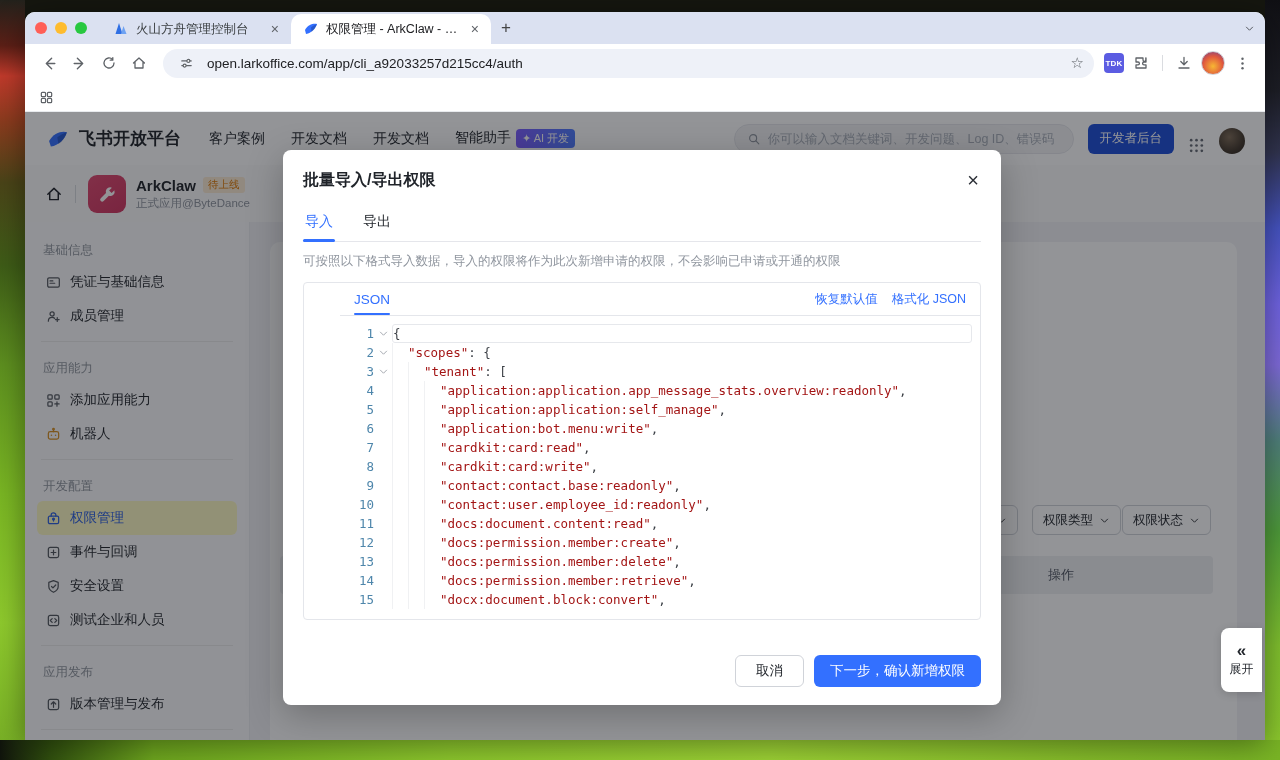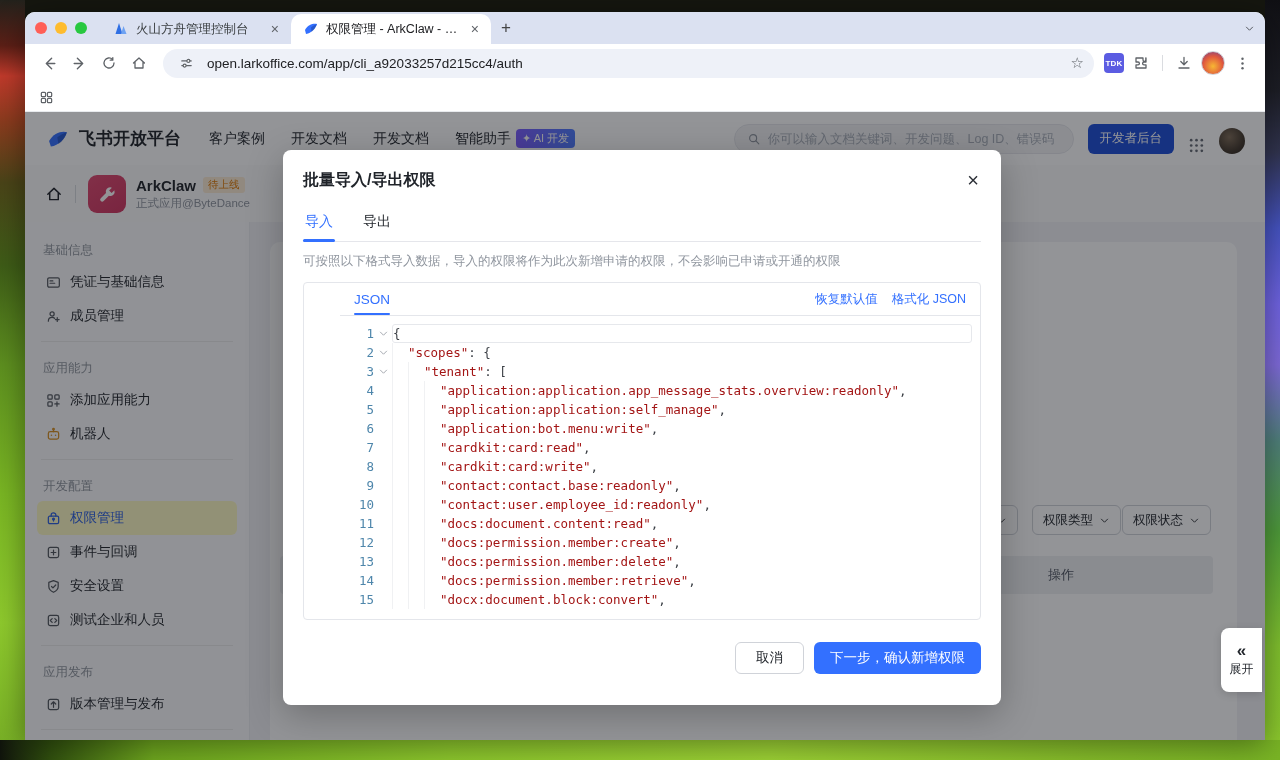--- a/index.html
+++ b/index.html
@@ -41,21 +41,21 @@
   .star-g { font-size:15px; color:#5f6368; }
 
   .bookmarks { height:30px; background:#fff; display:flex; align-items:center; padding:0 14px; border-bottom:1px solid #e8eaed; color:#5f6368; }
 
   
   .page { position:relative; height:calc(100% - 100px); background:#f2f3f6; overflow:hidden; }
 
   .topnav { position:absolute; top:0; left:0; right:0; height:53px; background:#fff; display:flex; align-items:center; padding:0 20px; z-index:1; }
   .brand { display:flex; align-items:center; gap:8px; font-size:17px; font-weight:bold; color:#1f2329; margin-right:28px; }
   .navitems { display:flex; align-items:center; gap:26px; font-size:14px; color:#1f2329; }
-  .navitem { display:flex; align-items:flex-end; gap:5px; }
+  .navitem { display:flex; align-items:flex-start; gap:5px; }
   .ai-badge { background:linear-gradient(90deg,#7b5cff,#4d7bff); color:#fff; font-size:11px; border-radius:4px; padding:2px 6px; display:inline-flex; align-items:center; gap:3px; }
   .nav-right { margin-left:auto; display:flex; align-items:flex-end; gap:14px; }
   .nav-search { width:340px; height:30px; border-radius:15px; background:#f2f3f5; border:1px solid #e5e6eb; display:flex; align-items:center; gap:7px; padding:0 12px; color:#8f959e; }
   .nav-search input { border:0; outline:0; background:transparent; flex:1; font-size:12.5px; color:#1f2329; font-family:inherit; }
   .nav-search input::placeholder { color:#a8aeb8; }
   .console-btn { height:30px; padding:0 12px; background:#1d4ed8; border:0; border-radius:6px; color:#fff; font-size:12.5px; font-family:Liberation Sans, sans-serif; }
   .grid9 { color:#646a73; }
   .nav-avatar { width:26px; height:26px; border-radius:50%; background:radial-gradient(circle at 40% 35%, #7d6a55 0%, #43382c 60%, #241d15 100%); }
 
   .appheader { position:absolute; top:53px; left:0; right:0; height:57px; background:#fbfbfc; display:flex; align-items:center; padding:0 14px; z-index:1; }
@@ -108,21 +108,21 @@
   .e-action { font-size:12.5px; color:#3370ff; }
   .e-body { padding-top:8px; font-family:"DejaVu Sans Mono", monospace; font-size:12.5px; }
   .cl { display:flex; align-items:center; height:19px; }
   .cl .gut { width:34px; text-align:right; color:#4e86ab; flex:none; }
   .cl .fold { width:18px; flex:none; display:flex; align-items:center; justify-content:center; color:#9aa0a6; }
   .cl .cl-main { flex:1; display:flex; align-items:center; height:100%; margin-right:8px; }
   .cl.current .cl-main { border:1px solid #e6e8ec; border-radius:3px; }
   .cl .ind { width:16px; height:100%; border-left:1px solid #f0f1f3; flex:none; }
   .tok-s { color:#a31515; white-space:pre; }
   .tok-p { color:#3b3f45; white-space:pre; }
-  .m-foot { position:absolute; right:20px; bottom:31px; display:flex; gap:10px; }
+  .m-foot { position:absolute; right:20px; bottom:18px; display:flex; gap:10px; }
   .btn-ghost { height:32px; padding:0 20px; background:#fff; border:1px solid #d0d3d9; border-radius:6px; font-size:13.5px; color:#1f2329; font-family:inherit; }
   .btn-primary { height:32px; padding:0 16px; background:#3370ff; border:0; border-radius:6px; font-size:13.5px; color:#fff; font-family:inherit; }
 
   .svgi { display:inline-flex; vertical-align:middle; }
 </style>
 </head>
 <body>
 
 <div class="wp wp-left"></div>
 <div class="wp wp-right"></div>

